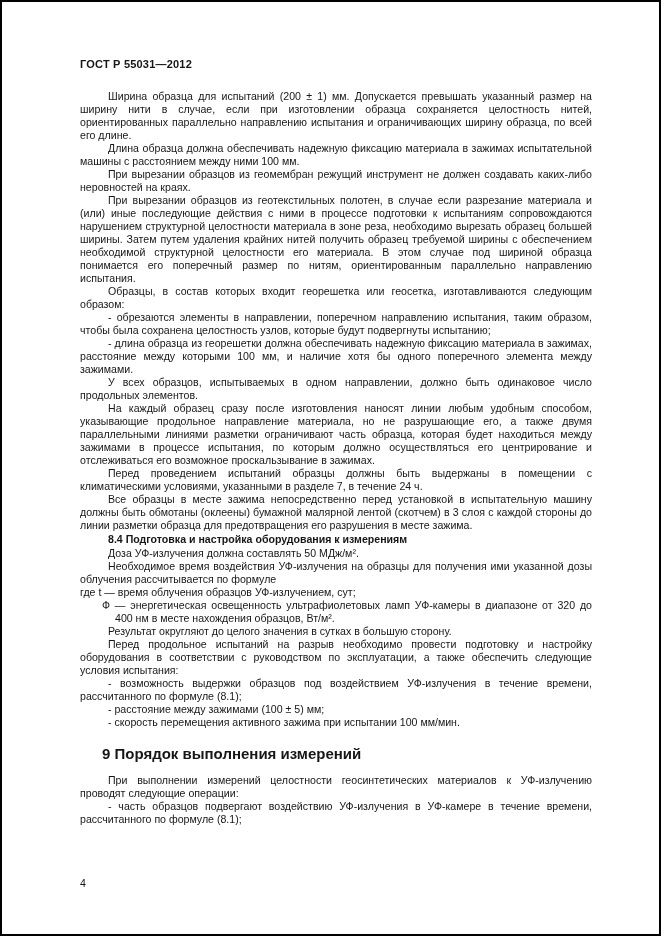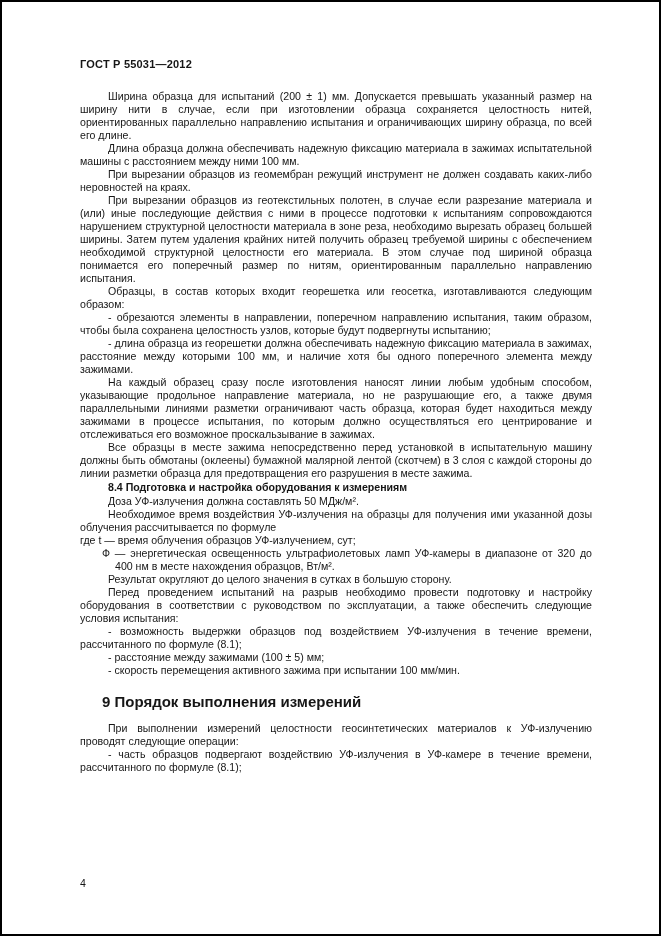--- a/index.html
+++ b/index.html
@@ -73,33 +73,35 @@
   <div class="body-text">
 
     <div id="blocks-before">
         <p class="blk p">Ширина образца для испытаний (200 ± 1) мм. Допускается превышать указанный размер на ширину нити в случае, если при изготовлении образца сохраняется целостность нитей, ориентированных параллельно направлению испытания и ограничивающих ширину образца, по всей его длине.</p>
         <p class="blk p">Длина образца должна обеспечивать надежную фиксацию материала в зажимах испытательной машины с расстоянием между ними 100 мм.</p>
         <p class="blk p">При вырезании образцов из геомембран режущий инструмент не должен создавать каких-либо неровностей на краях.</p>
         <p class="blk p">При вырезании образцов из геотекстильных полотен, в случае если разрезание материала и (или) иные последующие действия с ними в процессе подготовки к испытаниям сопровождаются нарушением структурной целостности материала в зоне реза, необходимо вырезать образец большей ширины. Затем путем удаления крайних нитей получить образец требуемой ширины с обеспечением необходимой структурной целостности его материала. В этом случае под шириной образца понимается его поперечный размер по нитям, ориентированным параллельно направлению испытания.</p>
         <p class="blk p">Образцы, в состав которых входит георешетка или геосетка, изготавливаются следующим образом:</p>
         <p class="blk dash">- обрезаются элементы в направлении, поперечном направлению испытания, таким образом, чтобы была сохранена целостность узлов, которые будут подвергнуты испытанию;</p>
         <p class="blk dash">- длина образца из георешетки должна обеспечивать надежную фиксацию материала в зажимах, расстояние между которыми 100 мм, и наличие хотя бы одного поперечного элемента между зажимами.</p>
+        <p class="blk p">У всех образцов, испытываемых в одном направлении, должно быть одинаковое число продольных элементов.</p>
         <p class="blk p">На каждый образец сразу после изготовления наносят линии любым удобным способом, указывающие продольное направление материала, но не разрушающие его, а также двумя параллельными линиями разметки ограничивают часть образца, которая будет находиться между зажимами в процессе испытания, по которым должно осуществляться его центрирование и отслеживаться его возможное проскальзывание в зажимах.</p>
+        <p class="blk p">Перед проведением испытаний образцы должны быть выдержаны в помещении с климатическими условиями, указанными в разделе 7, в течение 24 ч.</p>
         <p class="blk p">Все образцы в месте зажима непосредственно перед установкой в испытательную машину должны быть обмотаны (оклеены) бумажной малярной лентой (скотчем) в 3 слоя с каждой стороны до линии разметки образца для предотвращения его разрушения в месте зажима.</p>
         <p class="blk h4">8.4 Подготовка и настройка оборудования к измерениям</p>
         <p class="blk p">Доза УФ-излучения должна составлять 50 МДж/м².</p>
         <p class="blk p">Необходимое время воздействия УФ-излучения на образцы для получения ими указанной дозы облучения рассчитывается по формуле</p>
       </div>
 
 
     <div id="blocks-after">
         <p class="blk def0">где t — время облучения образцов УФ-излучением, сут;</p>
         <p class="blk def1">Ф — энергетическая освещенность ультрафиолетовых ламп УФ-камеры в диапазоне от 320 до 400 нм в месте нахождения образцов, Вт/м².</p>
         <p class="blk p">Результат округляют до целого значения в сутках в большую сторону.</p>
-        <p class="blk p">Перед проведением испытаний на разрыв необходимо провести подготовку и настройку оборудования в соответствии с руководством по эксплуатации, а также обеспечить следующие условия испытания:</p>
+        <p class="blk p">Перед продольное испытаний на разрыв необходимо провести подготовку и настройку оборудования в соответствии с руководством по эксплуатации, а также обеспечить следующие условия испытания:</p>
         <p class="blk dash">- возможность выдержки образцов под воздействием УФ-излучения в течение времени, рассчитанного по формуле (8.1);</p>
         <p class="blk dash">- расстояние между зажимами (100 ± 5) мм;</p>
         <p class="blk dash">- скорость перемещения активного зажима при испытании 100 мм/мин.</p>
         <p class="blk h2">9 Порядок выполнения измерений</p>
         <p class="blk p">При выполнении измерений целостности геосинтетических материалов к УФ-излучению проводят следующие операции:</p>
         <p class="blk dash">- часть образцов подвергают воздействию УФ-излучения в УФ-камере в течение времени, рассчитанного по формуле (8.1);</p>
       </div>
 
   </div>
 

